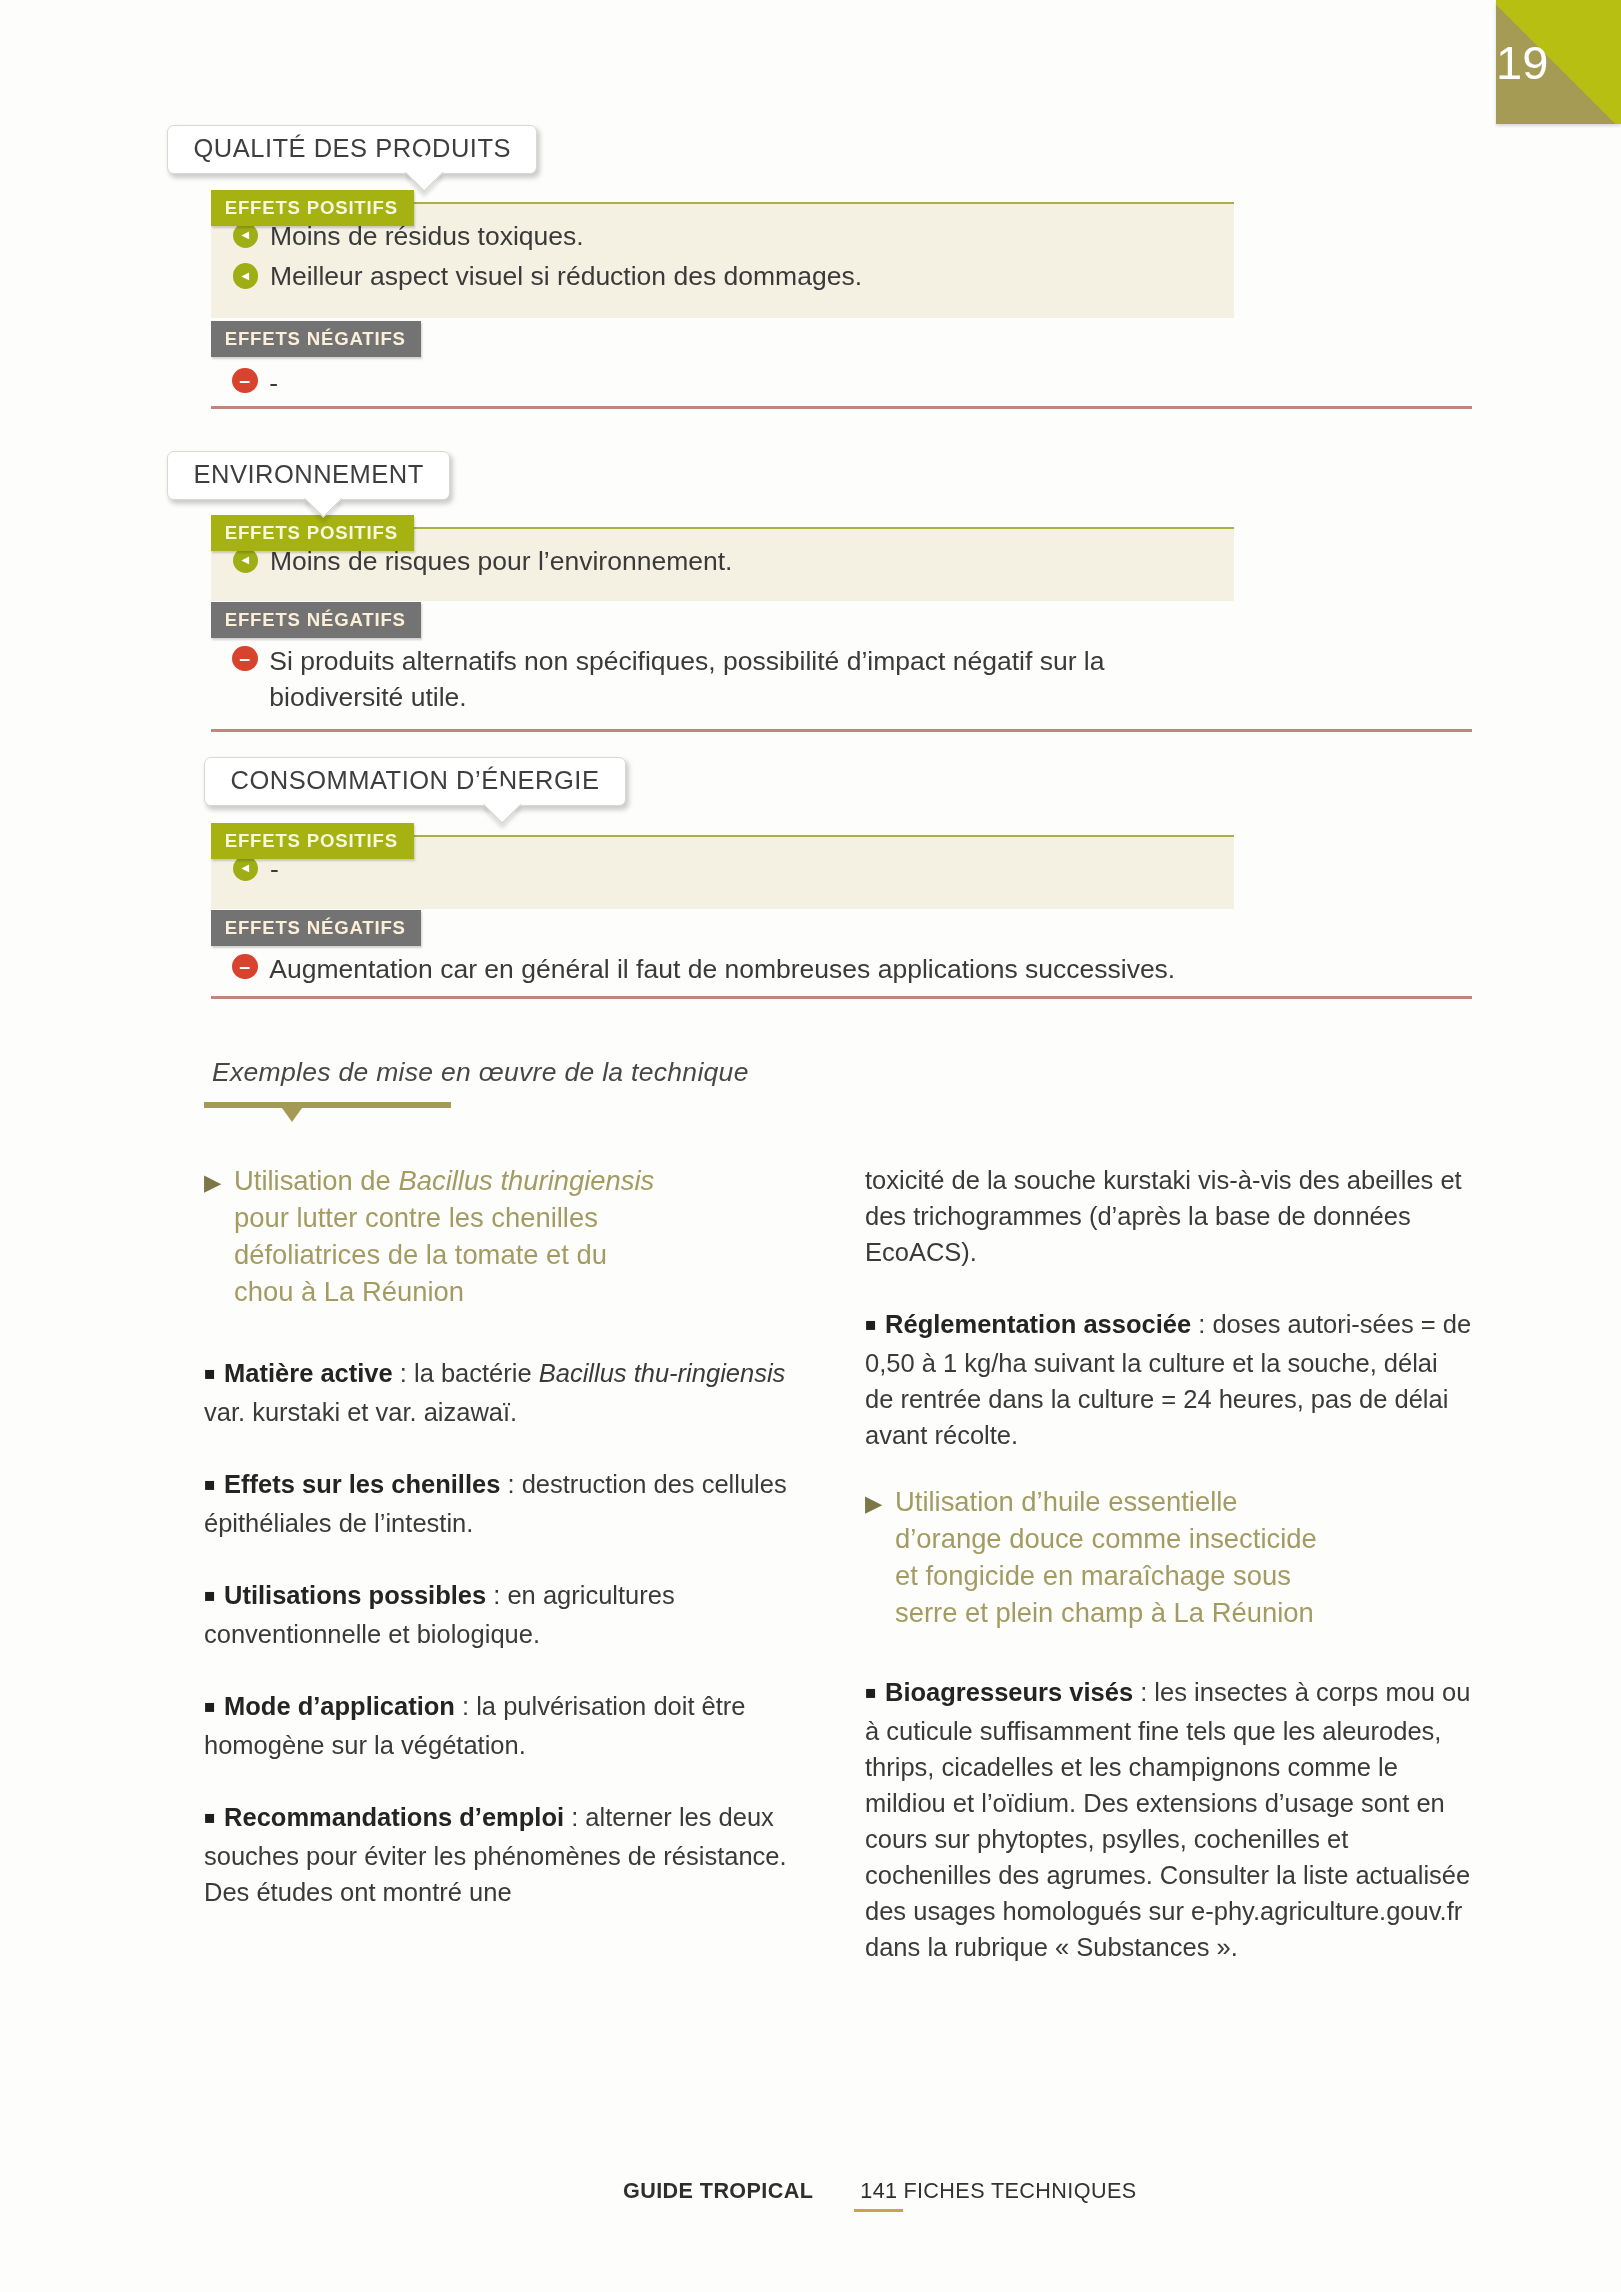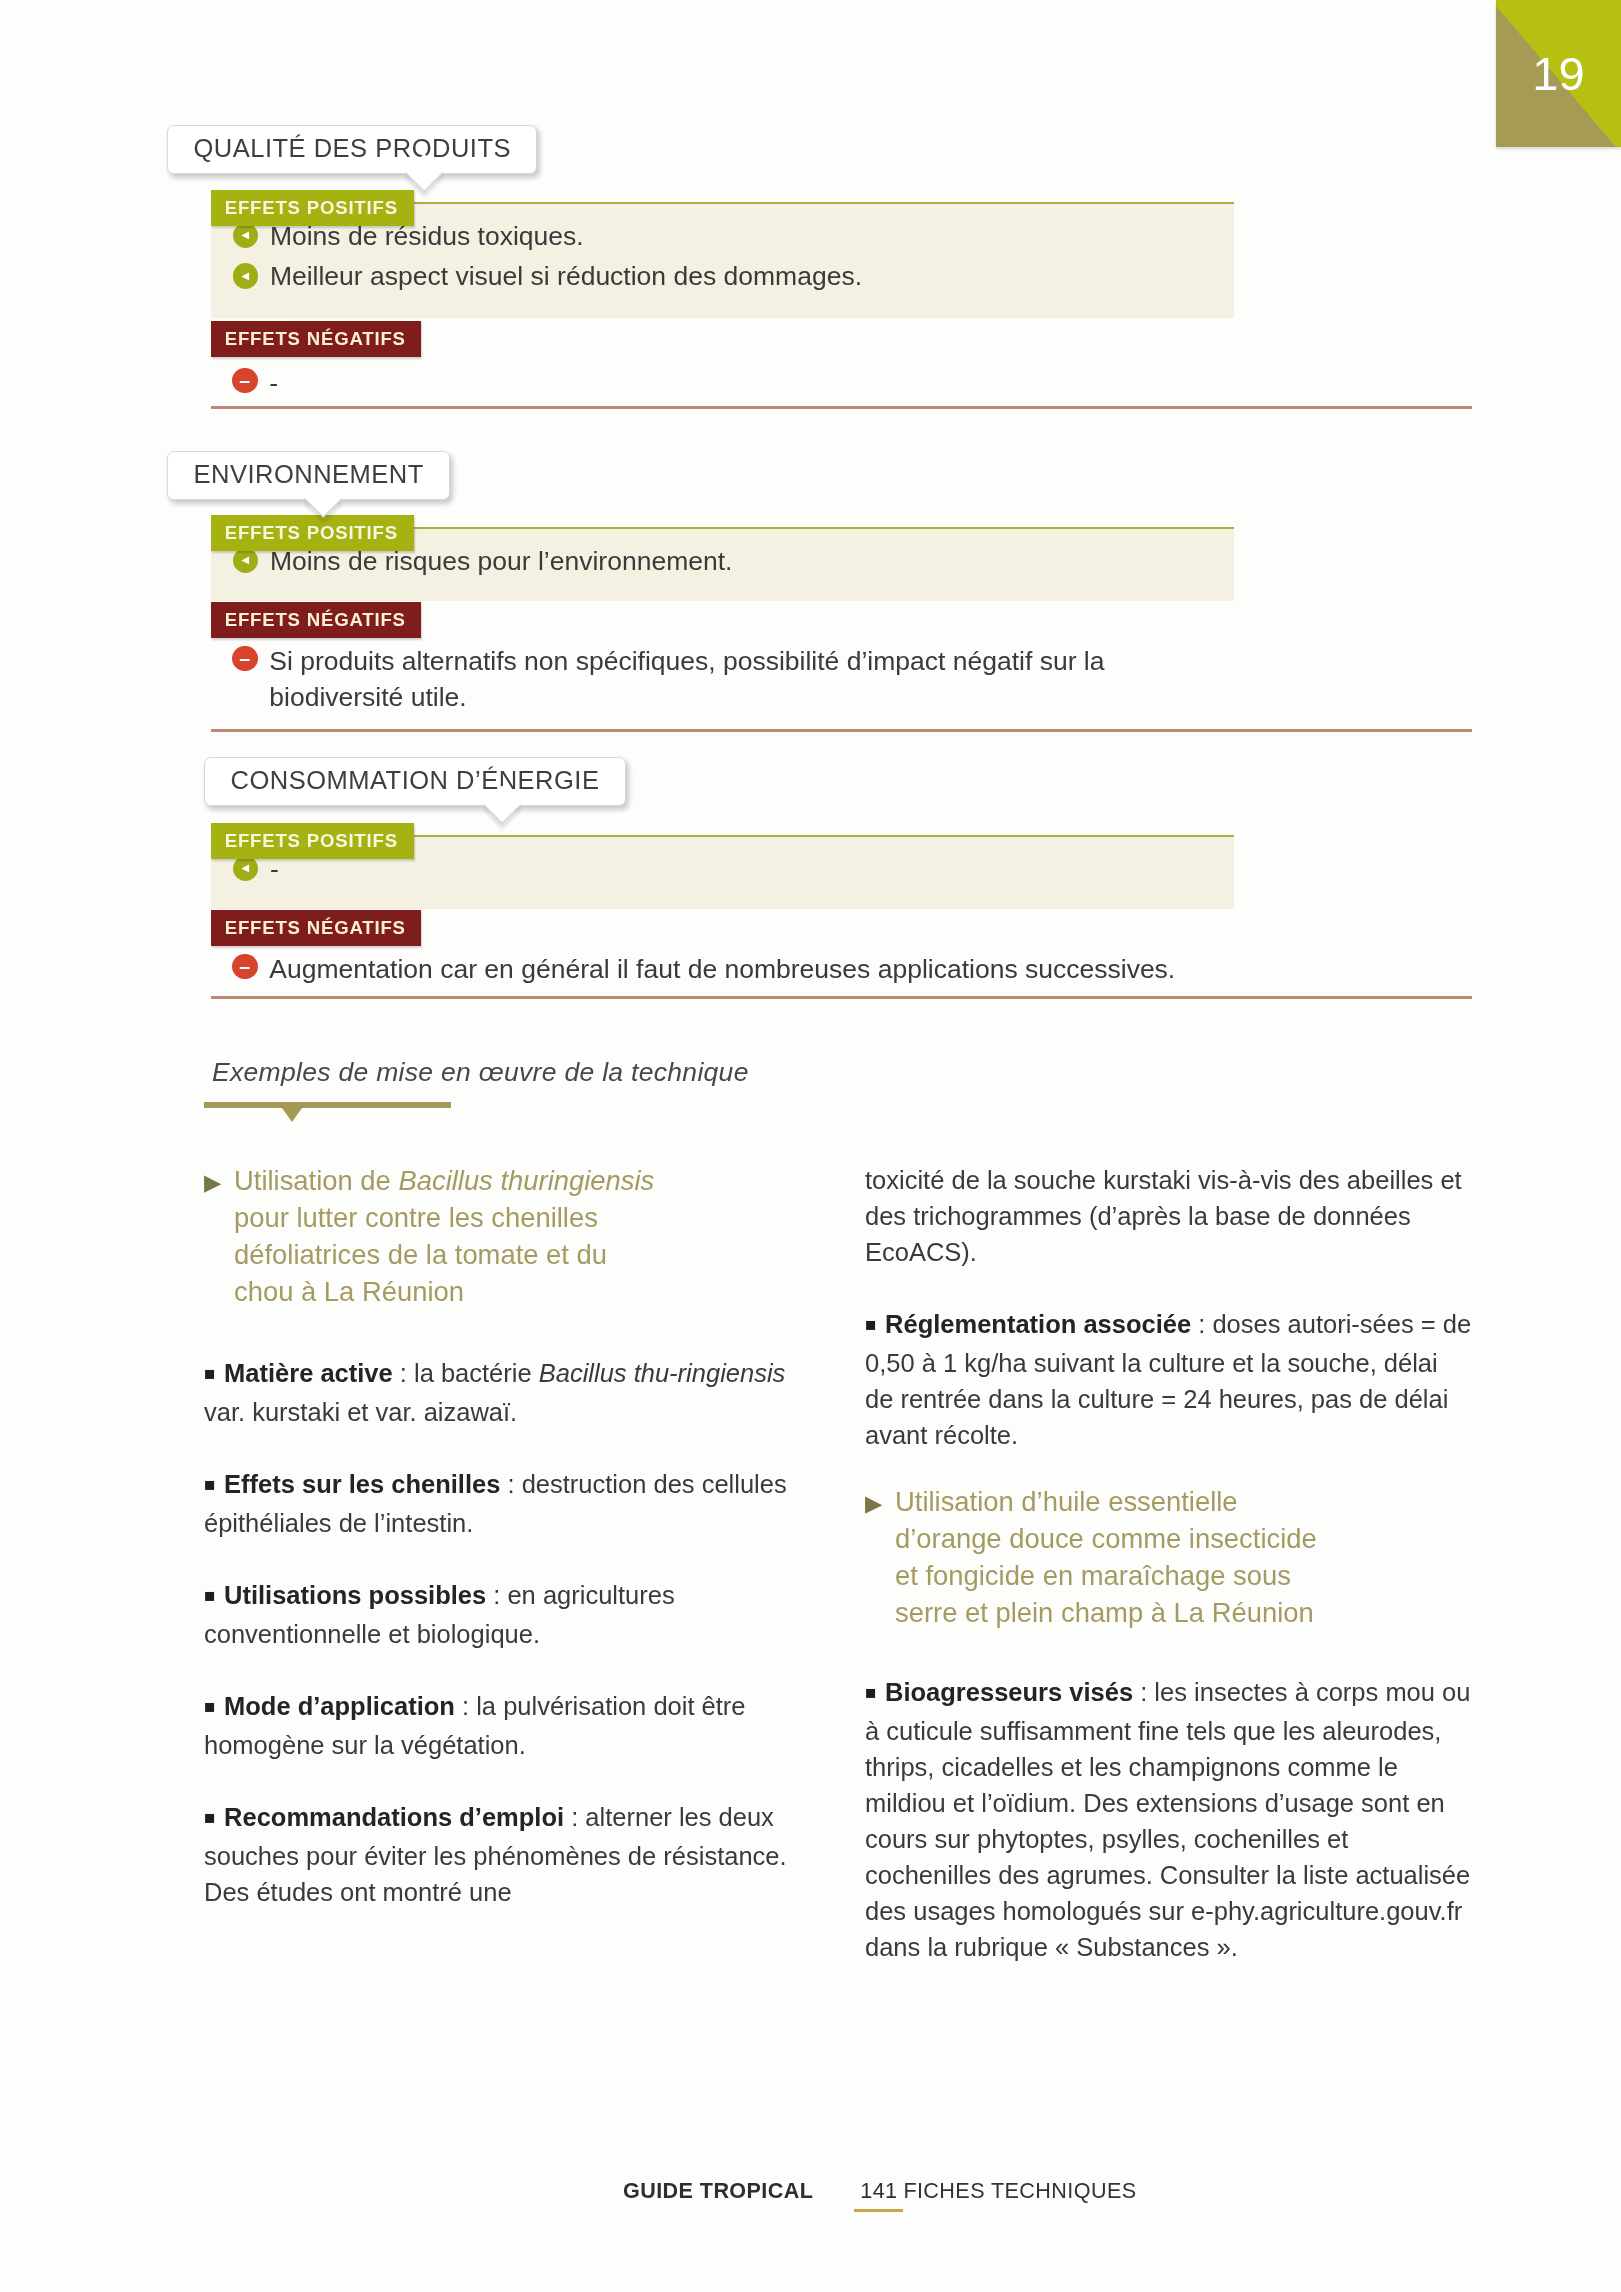--- a/index.html
+++ b/index.html
@@ -5,24 +5,24 @@
   html,body{margin:0;padding:0;}
   body{
     width:1621px;height:2293px;position:relative;
     background:#fdfdfb;
     font-family:"Liberation Sans", sans-serif;
     color:#3a3a3a;
     overflow:hidden;
   }
   
   .corner-tab{
-    position:absolute;left:1496px;top:0;width:125px;height:147px;
+    position:absolute;left:1496px;top:0;width:125px;height:124px;
     background:linear-gradient(to bottom left,#b6bf12 0 52%,#a59b55 52% 100%);
     color:#ffffff;font-size:47px;font-weight:400;
-    display:flex;align-items:center;justify-content:center;
+    display:flex;align-items:center;
     box-shadow:0 2px 2.9px rgba(0,0,0,.15);
   }
   
   .bubble{
     position:absolute;
     background:#ffffff;border:1px solid #d8d8d6;border-radius:6.9px;
     box-shadow:2.9px 3.9px 4.9px rgba(0,0,0,.20);
     padding:7.8px 25.5px 9.8px;font-size:25.5px;letter-spacing:0.5px;color:#3e3e3e;
     white-space:nowrap;z-index:3;
   }
@@ -41,21 +41,21 @@
   .badge{
     position:absolute;top:-13.7px;left:0;
     font-size:18.6px;font-weight:bold;letter-spacing:0.8px;
     padding:6.9px 15.7px 6.9px 13.7px;white-space:nowrap;z-index:2;
   }
   .badge.pos{background:#a6b112;color:#f7f7e0;box-shadow:1px 2px 2px rgba(0,0,0,.18);}
   .negbadge{
     position:absolute;left:211px;
     font-size:18.6px;font-weight:bold;letter-spacing:0.8px;
     padding:6.9px 15.7px 6.9px 13.7px;white-space:nowrap;
-    background:#7f1d1d;color:#fcefd7;box-shadow:1px 2px 2px rgba(0,0,0,.18);z-index:2;
+    background:#737373;color:#fcefd7;box-shadow:1px 2px 2px rgba(0,0,0,.18);z-index:2;
   }
   .effect-row{display:flex;align-items:flex-start;font-size:26.5px;line-height:33px;margin:0 0 7.8px 0;}
   .neg-row{position:absolute;left:232px;display:flex;align-items:flex-start;font-size:26.5px;line-height:36px;}
   .mark{
     flex:0 0 auto;width:25.5px;height:25.5px;border-radius:50%;
     color:#ffffff;display:flex;align-items:center;justify-content:center;
     margin:2.9px 11.8px 0 0;font-weight:bold;
   }
   .mark.plus{background:#9fae15;font-size:12.7px;}
   .mark.minus{background:#d8432e;font-size:19.6px;line-height:19.6px;}

